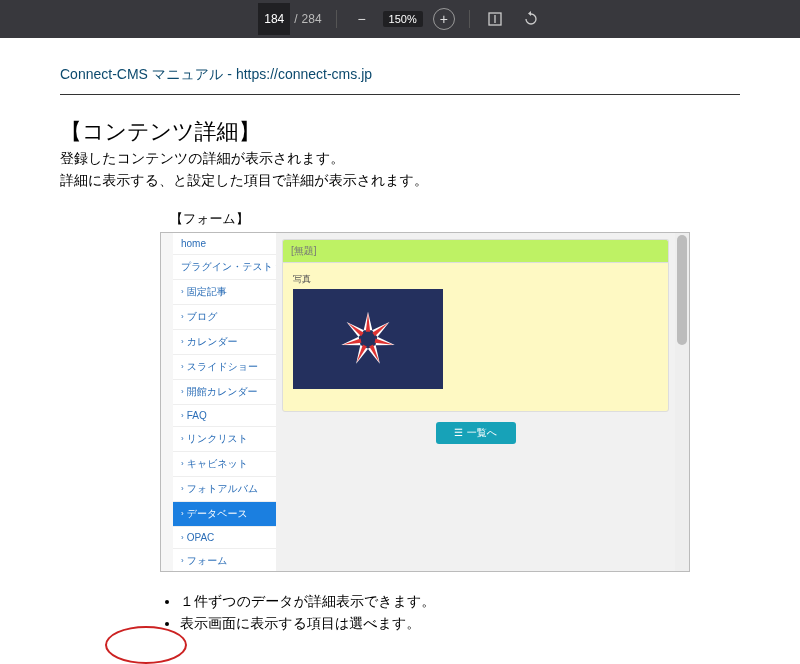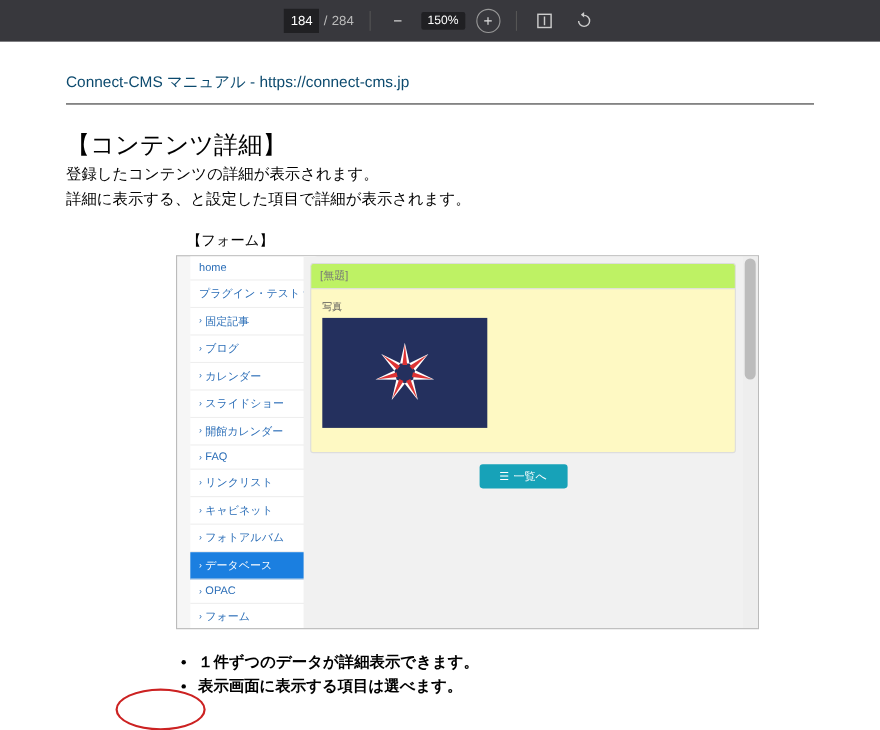--- a/index.html
+++ b/index.html
@@ -17,21 +17,21 @@
     align-items: center;
     justify-content: center;
     gap: 14px;
     color: #ccc;
     font-size: 12px;
   }
   .page-box {
     display: flex; align-items: center; gap: 4px;
   }
   .page-box input {
-    width: 32px; height: 22px; background: #202023; color: #fff;
+    width: 32px; height: 32px; background: #202023; color: #fff;
     border: none; text-align: center; font-size: 12px;
   }
   .page-box span { color: #bbb; }
   .zoom-box { display: flex; align-items: center; gap: 10px; }
   .tb-btn {
     width: 22px; height: 22px; display:flex;align-items:center;justify-content:center;
     color:#ddd; cursor:pointer; font-size:14px; border-radius: 3px;
   }
   .tb-btn.circle { border:1px solid #999; border-radius:50%; }
   .zoom-val { background:#202023; color:#fff; padding:2px 6px; border-radius:2px; font-size:11px;}
@@ -118,21 +118,21 @@
     background:#eee;
   }
   .ss-scroll-thumb { position:absolute; right:2px; top:2px; width:10px; height:110px; background:#bcbcbc; border-radius:5px;}
 
   .bullets {
     margin: 18px 0 0 120px;
     font-size: 14px;
     line-height: 1.6;
     position: relative;
   }
-  .bullets li { list-style: disc; font-weight: bold; }
+  .bullets li { list-style: disc; }
   .anno-ellipse {
     position:absolute;
     left: 105px;
     bottom: 0px;
     width: 82px; height: 38px;
     border: 2px solid #c22; border-radius: 50%;
     pointer-events: none;
   }
 </style>
 </head>

